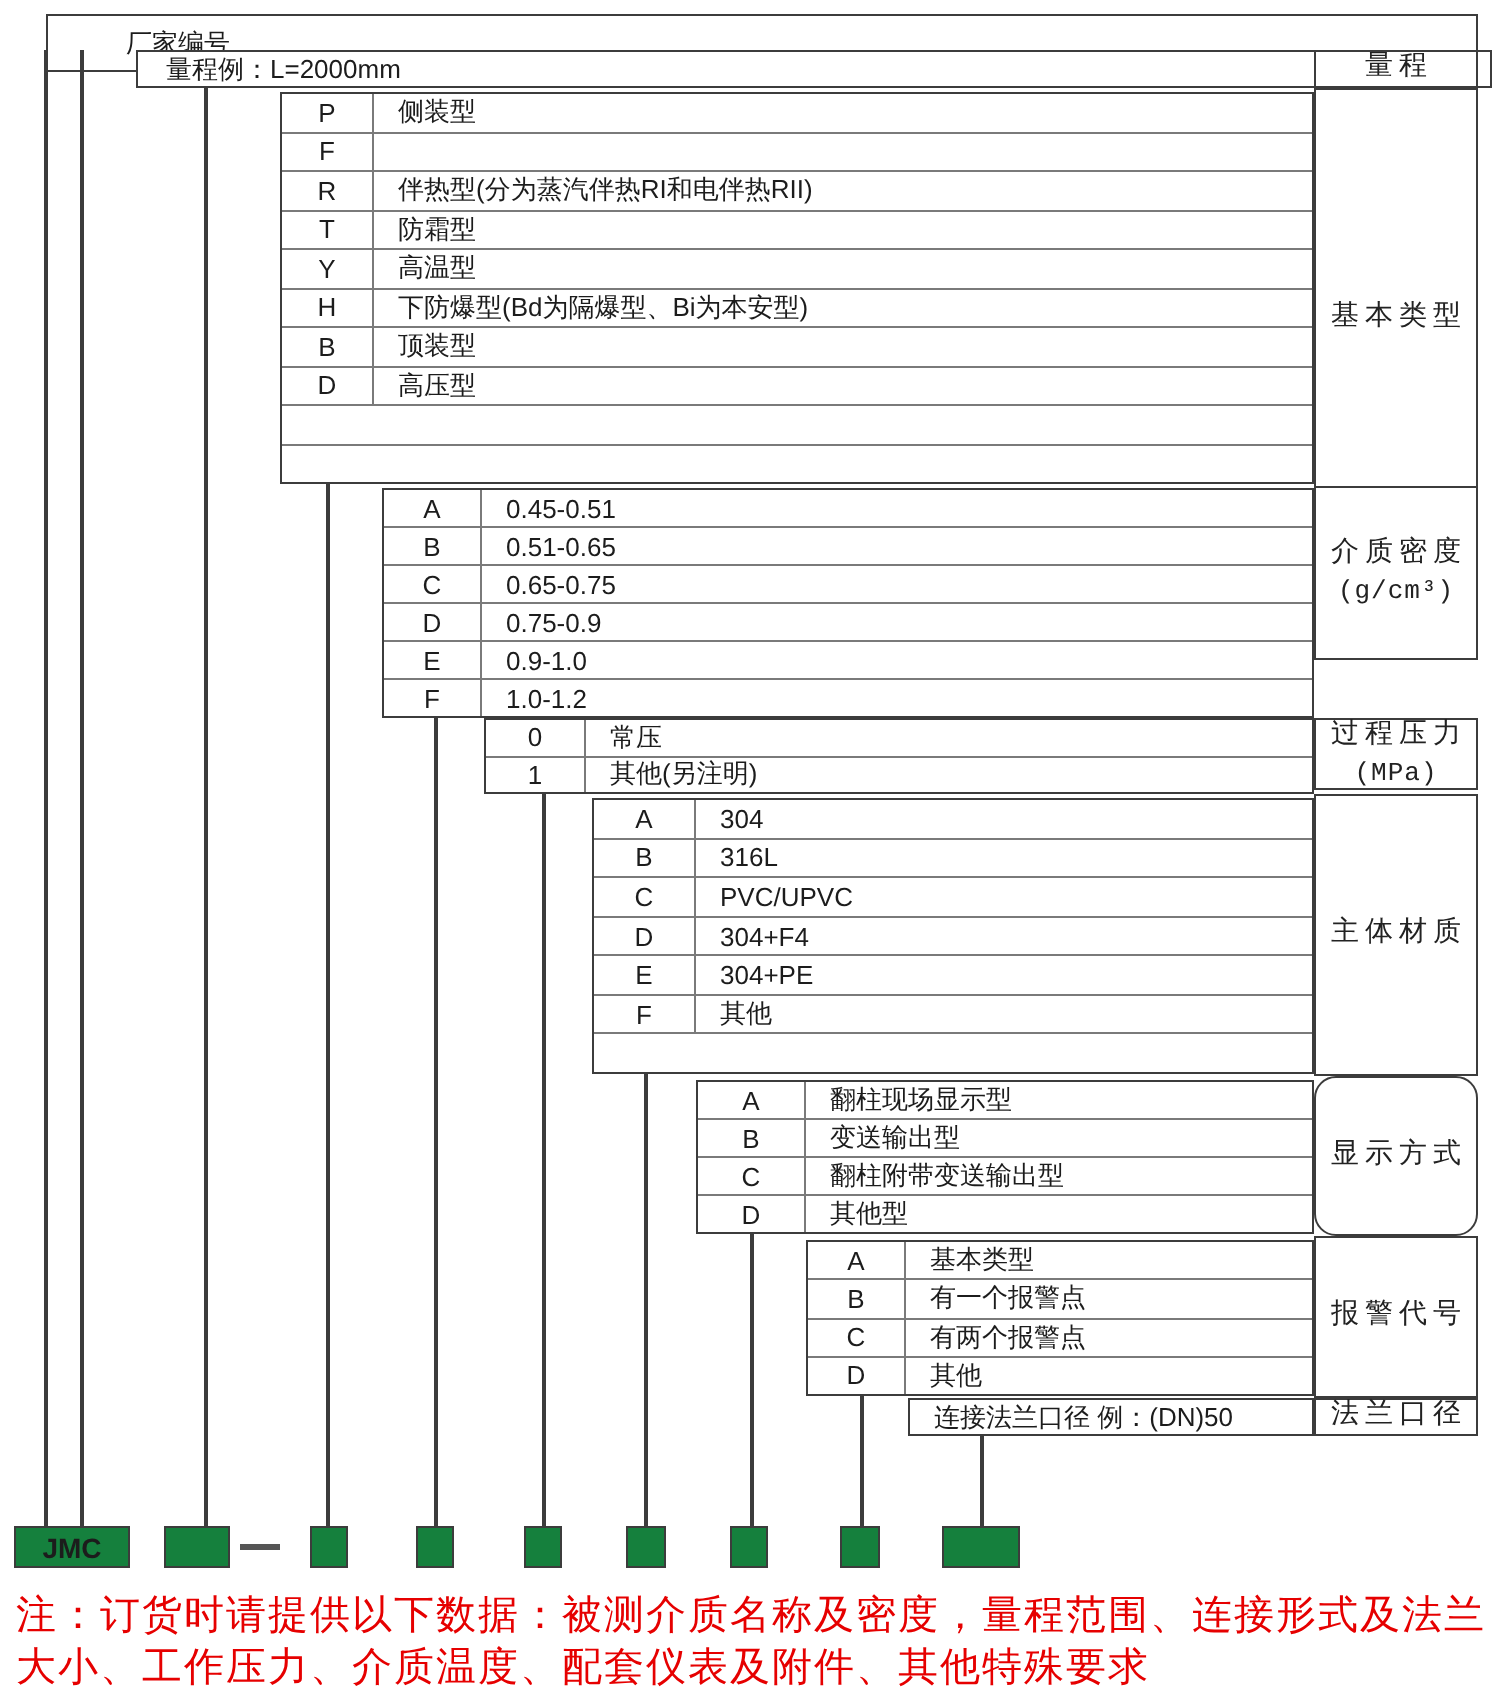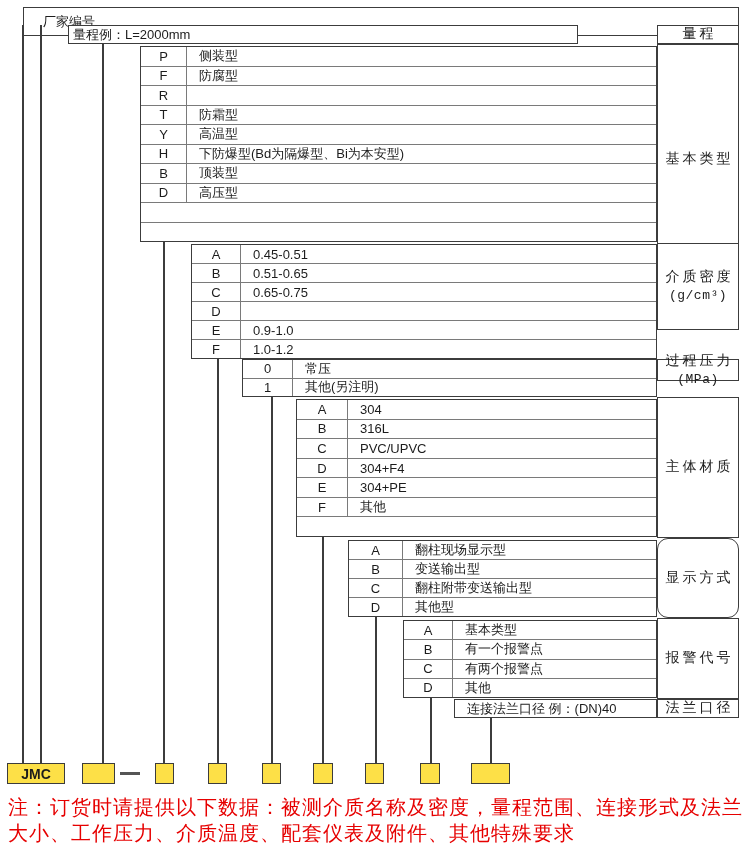--- a/index.html
+++ b/index.html
@@ -4,22 +4,22 @@
 <style>
   html,body{margin:0;padding:0;background:#fff;}
   #diagram{
     position:relative;width:750px;height:845px;background:#fff;overflow:hidden;
     font-family:"Liberation Sans","DejaVu Sans",sans-serif;color:#1c1c1c;
   }
   .cell{
     position:absolute;box-sizing:border-box;border:1.5px solid #3c3c3c;background:#fff;
     font-size:13px;display:flex;align-items:center;white-space:nowrap;
   }
-  #hdr1{left:23px;top:7px;width:716px;height:29px;padding-left:19px;}
-  #hdr2{left:68px;top:25px;width:510px;height:19px;padding-left:4px;}
+  #hdr1{left:23px;top:7px;width:716px;height:29px;padding-left:39px;}
+  #hdr2{left:68px;top:25px;width:678px;height:19px;padding-left:14px;}
   #flange-row{left:454px;top:699px;width:203px;height:19px;padding-left:12px;}
   .labelcell{
     position:absolute;left:657px;width:82px;box-sizing:border-box;border:1.5px solid #3c3c3c;
     background:#fff;display:flex;flex-direction:column;align-items:center;justify-content:center;
     font-family:Liberation Mono, monospace;font-size:14px;color:#222;
     letter-spacing:3px;text-indent:3px;text-align:center;line-height:1.35;
   }
   .labelcell .sub{font-size:13px;letter-spacing:0.5px;text-indent:0;}
   #lbl-range{top:25px;height:19px;}
   #lbl-flange{top:699px;height:19px;}
@@ -30,21 +30,21 @@
   .srow{flex:1;display:flex;align-items:stretch;min-height:0;}
   .srow + .srow{border-top:1px solid #7a7a7a;}
   .scode{
     display:flex;align-items:center;justify-content:center;box-sizing:border-box;
     border-right:1px solid #7a7a7a;font-size:13px;flex:none;
   }
   .sdesc{flex:1;display:flex;align-items:center;padding-left:12px;font-size:13px;white-space:nowrap;}
   .conn{position:absolute;width:1.5px;background:#3c3c3c;}
   .mbox{
     position:absolute;top:763px;height:21px;box-sizing:border-box;border:1.5px solid #3c3c3c;
-    background:#fde047;display:flex;align-items:center;justify-content:center;
+    background:#15803d;display:flex;align-items:center;justify-content:center;
     font-weight:bold;font-size:14px;
   }
   #dash{position:absolute;left:120px;top:772px;width:20px;height:2.5px;background:#555;}
   .note{
     position:absolute;left:8px;color:#e60000;font-weight:normal;font-size:20px;
     letter-spacing:1px;white-space:nowrap;
   }
   #note1{top:794px;}
   #note2{top:820px;}
 </style>
@@ -57,24 +57,24 @@
   <div class="labelcell" id="lbl-range">量程</div>
 
   <div id="sections">
       <div class="section" style="left: 140px; top: 46px; width: 517px; height: 196px;">
         <div class="srow">
           <div class="scode" style="width: 46px;">P</div>
           <div class="sdesc">侧装型</div>
         </div>
         <div class="srow">
           <div class="scode" style="width: 46px;">F</div>
-          <div class="sdesc">防腐型</div>
         </div>
         <div class="srow">
           <div class="scode" style="width: 46px;">R</div>
+          <div class="sdesc">伴热型(分为蒸汽伴热RI和电伴热RII)</div>
         </div>
         <div class="srow">
           <div class="scode" style="width: 46px;">T</div>
           <div class="sdesc">防霜型</div>
         </div>
         <div class="srow">
           <div class="scode" style="width: 46px;">Y</div>
           <div class="sdesc">高温型</div>
         </div>
         <div class="srow">
@@ -103,20 +103,21 @@
         <div class="srow">
           <div class="scode" style="width: 49px;">B</div>
           <div class="sdesc">0.51-0.65</div>
         </div>
         <div class="srow">
           <div class="scode" style="width: 49px;">C</div>
           <div class="sdesc">0.65-0.75</div>
         </div>
         <div class="srow">
           <div class="scode" style="width: 49px;">D</div>
+          <div class="sdesc">0.75-0.9</div>
         </div>
         <div class="srow">
           <div class="scode" style="width: 49px;">E</div>
           <div class="sdesc">0.9-1.0</div>
         </div>
         <div class="srow">
           <div class="scode" style="width: 49px;">F</div>
           <div class="sdesc">1.0-1.2</div>
         </div>
       </div>
@@ -127,21 +128,21 @@
       <div class="section" style="left: 242px; top: 359px; width: 415px; height: 38px;">
         <div class="srow">
           <div class="scode" style="width: 50px;">0</div>
           <div class="sdesc">常压</div>
         </div>
         <div class="srow">
           <div class="scode" style="width: 50px;">1</div>
           <div class="sdesc">其他(另注明)</div>
         </div>
       </div>
-      <div class="labelcell" style="top: 359px; height: 22px;">
+      <div class="labelcell" style="top: 359px; height: 36px;">
         <div>过程压力</div>
         <div class="sub">(MPa)</div>
       </div>
       <div class="section" style="left: 296px; top: 399px; width: 361px; height: 138px;">
         <div class="srow">
           <div class="scode" style="width: 51px;">A</div>
           <div class="sdesc">304</div>
         </div>
         <div class="srow">
           <div class="scode" style="width: 51px;">B</div>
@@ -205,21 +206,21 @@
         <div class="srow">
           <div class="scode" style="width: 49px;">D</div>
           <div class="sdesc">其他</div>
         </div>
       </div>
       <div class="labelcell" style="top: 618px; height: 81px;">
         <div>报警代号</div>
       </div>
     </div>
 
-  <div class="cell" id="flange-row">连接法兰口径 例：(DN)40</div>
+  <div class="cell" id="flange-row">连接法兰口径 例：(DN)50</div>
   <div class="labelcell" id="lbl-flange">法兰口径</div>
 
   <div id="lines">
       <div class="conn" style="left: 22px; top: 25px; height: 738px;"></div>
       <div class="conn" style="left: 40px; top: 25px; height: 738px;"></div>
       <div class="conn" style="left: 102px; top: 44px; height: 719px;"></div>
       <div class="conn" style="left: 163px; top: 242px; height: 521px;"></div>
       <div class="conn" style="left: 217px; top: 359px; height: 404px;"></div>
       <div class="conn" style="left: 271px; top: 397px; height: 366px;"></div>
       <div class="conn" style="left: 322px; top: 537px; height: 226px;"></div>

